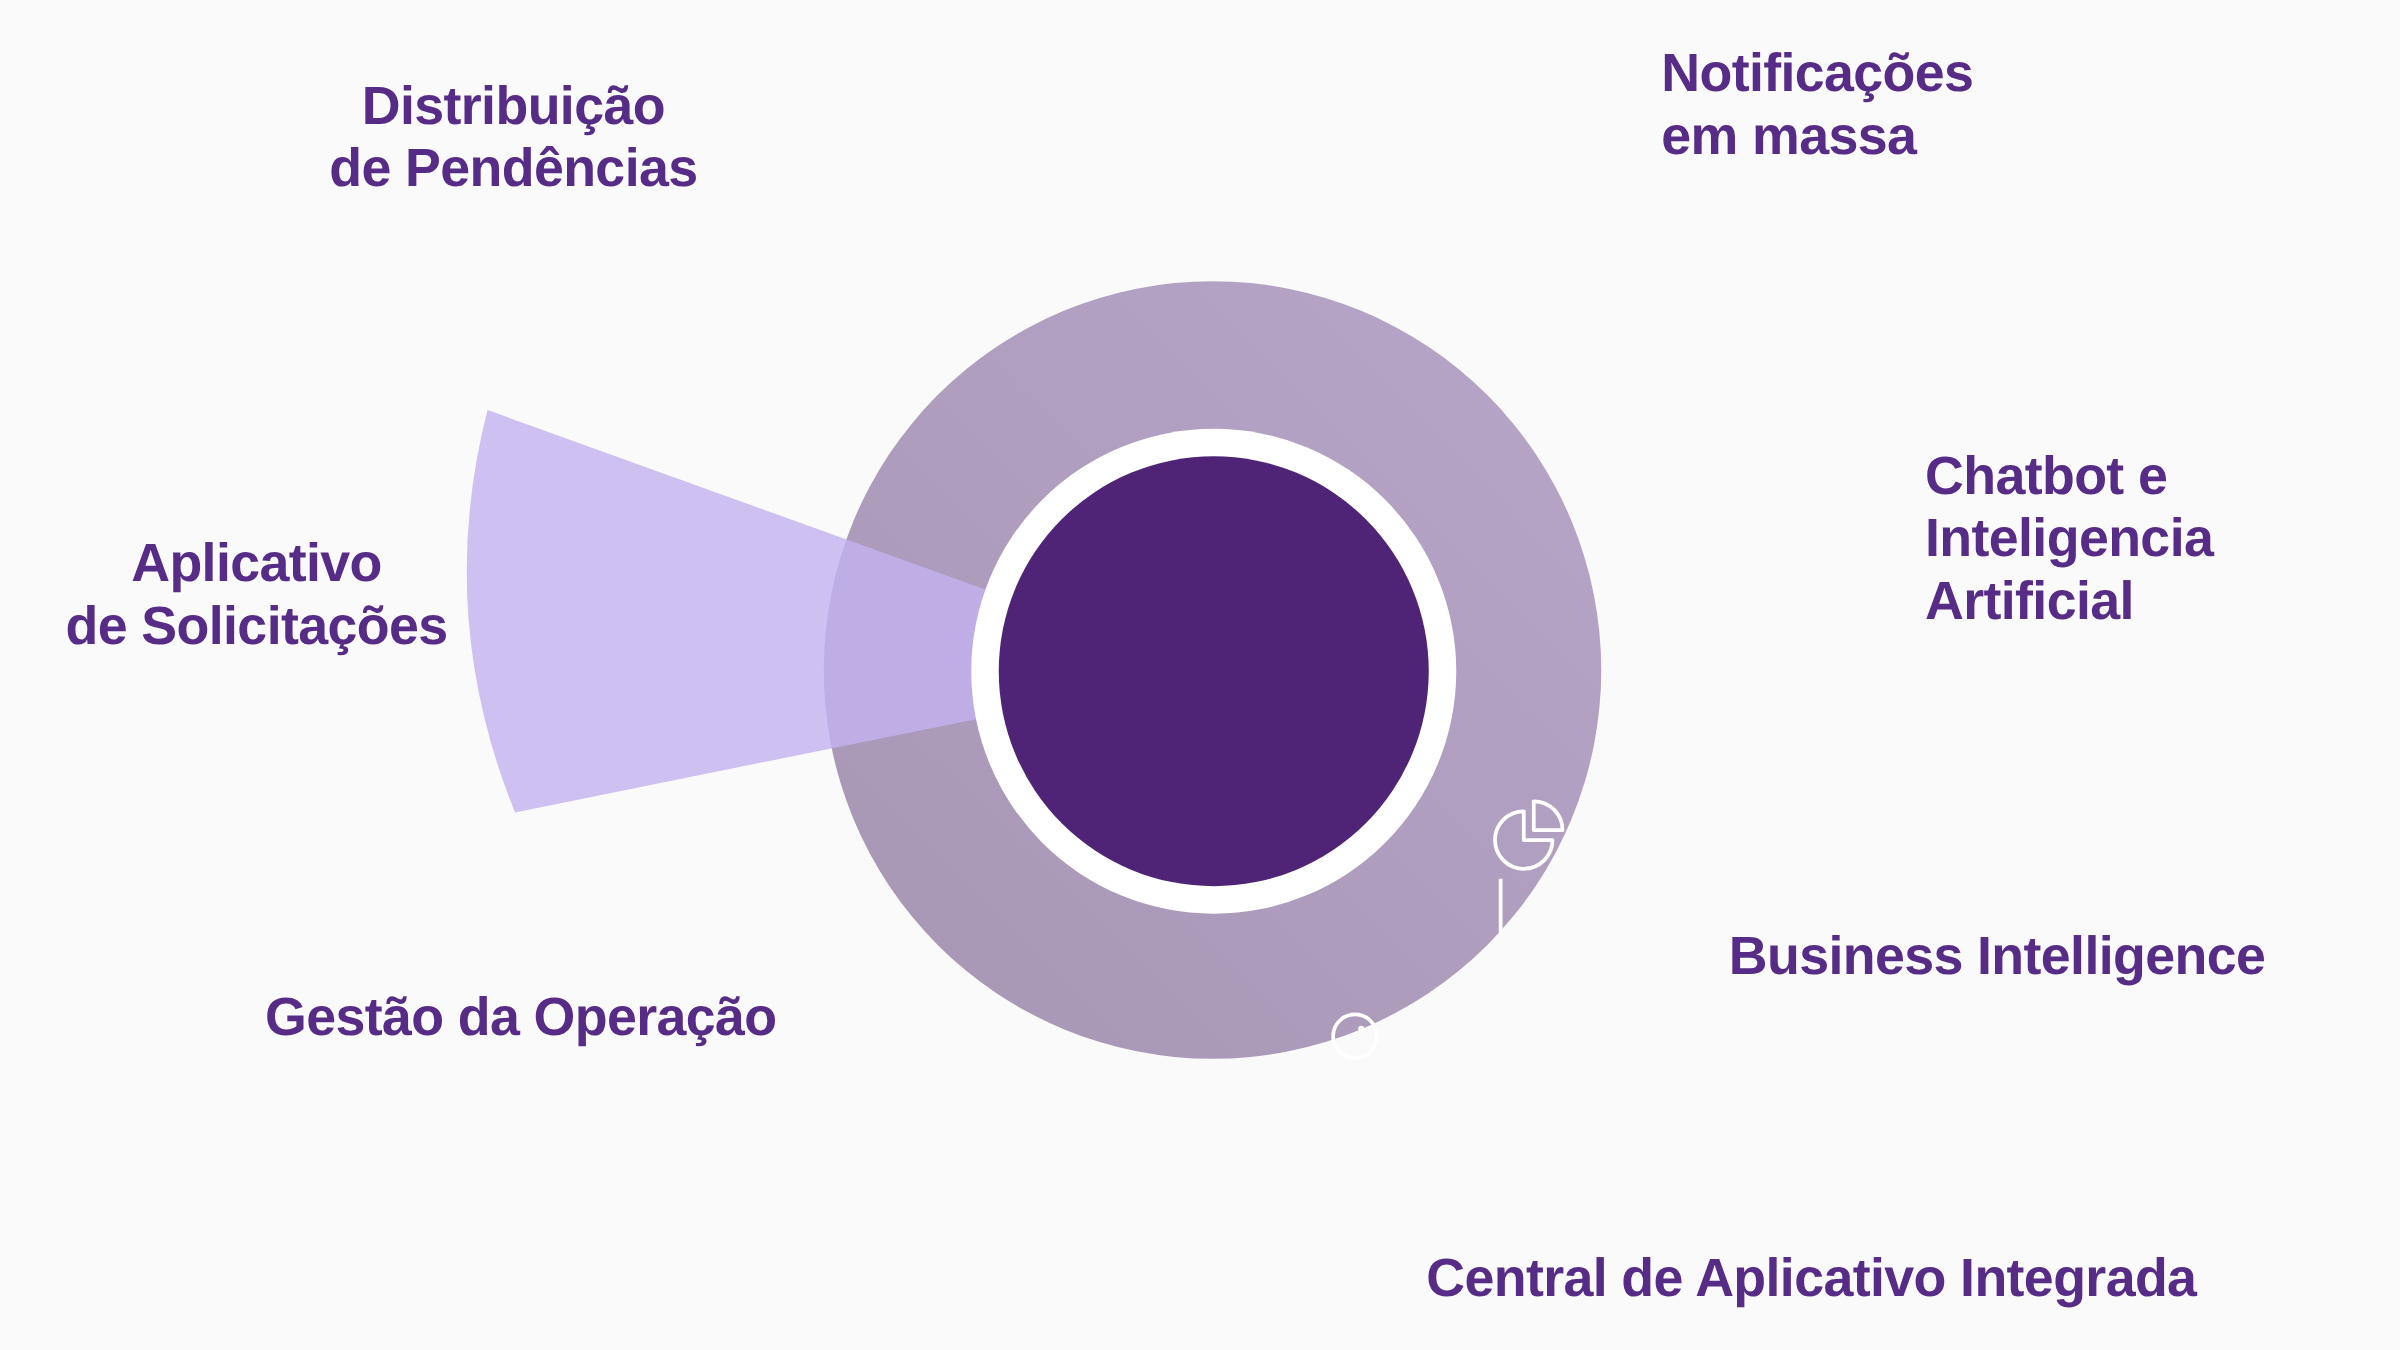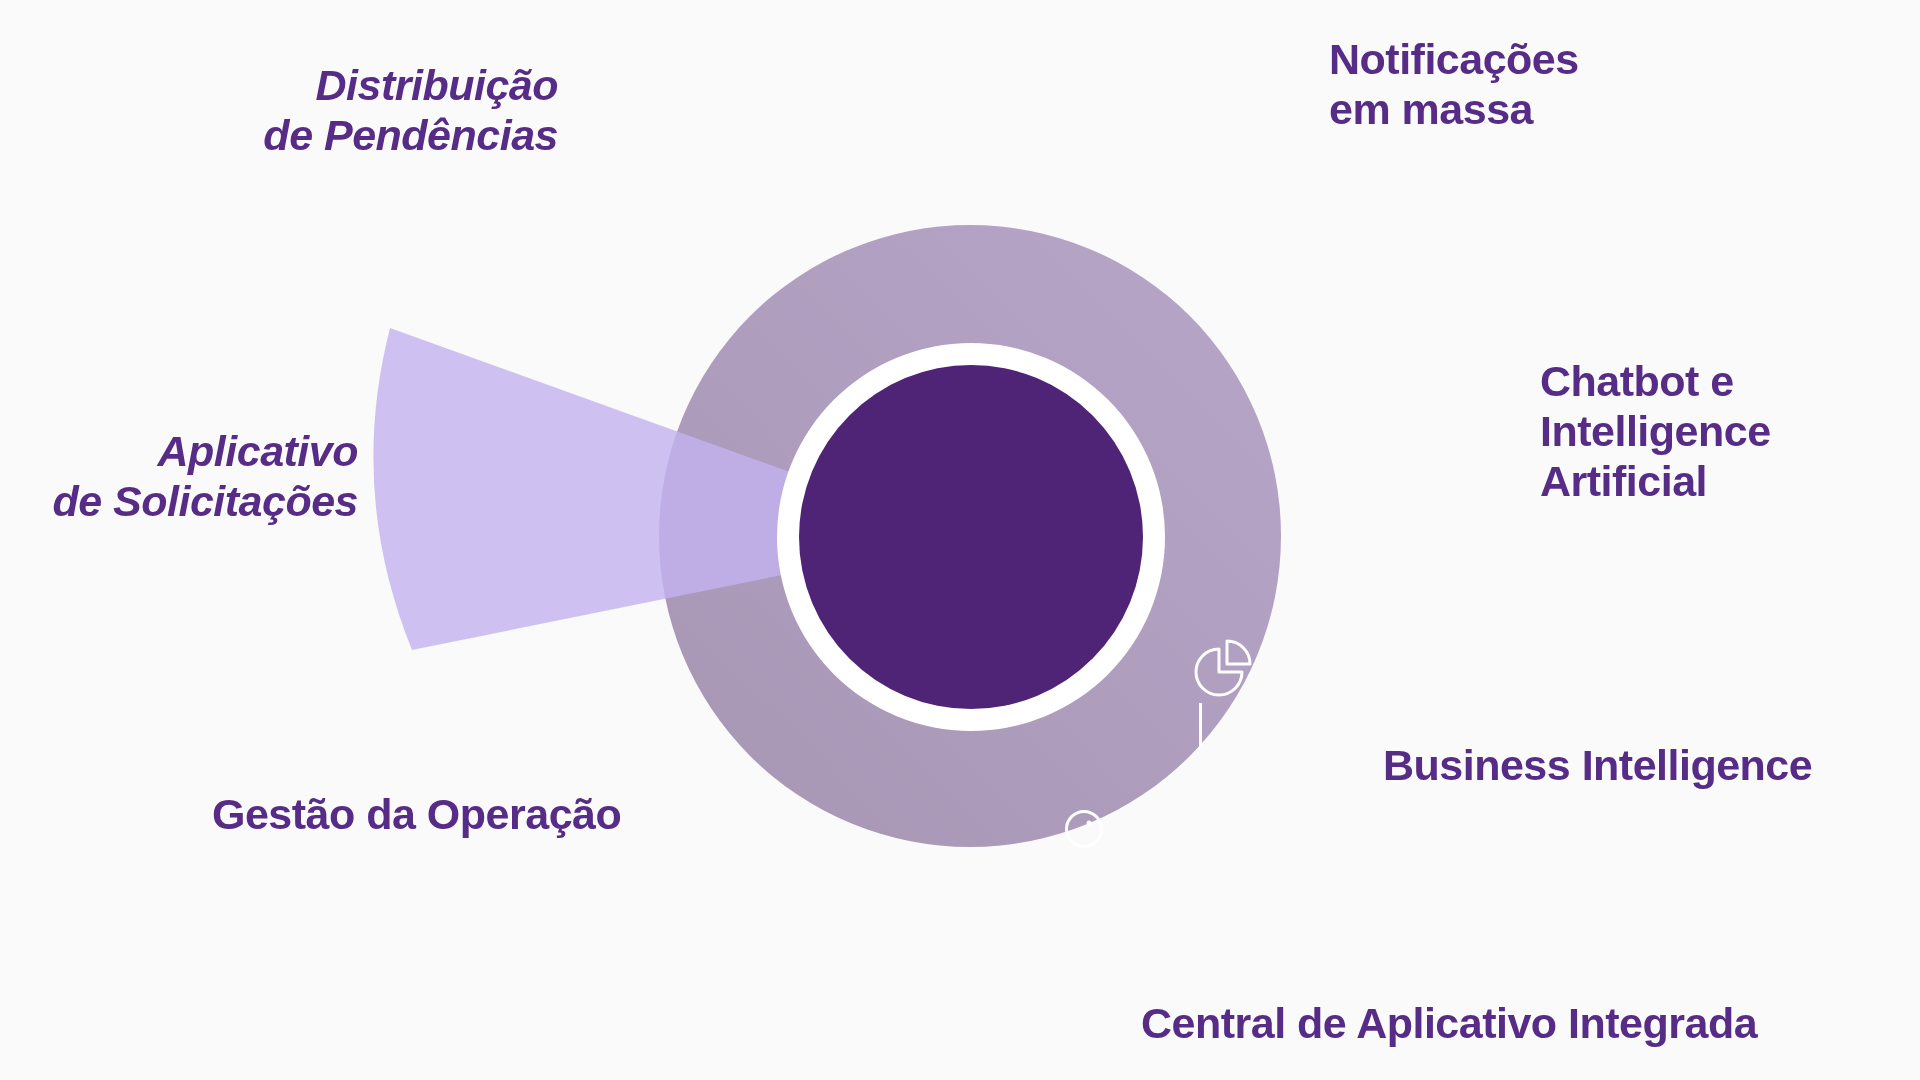--- a/index.html
+++ b/index.html
@@ -24,21 +24,21 @@
   }
   .label {
     position: absolute;
     font-weight: bold;
     font-size: 43px;
     line-height: 50px;
     letter-spacing: -0.5px;
     color: #562c87;
     white-space: nowrap;
   }
-  .label.align-right { text-align: right; font-style: italic; }
+  .label.align-right { text-align: center; }
   .label.align-left  { text-align: left; }
   .center-value {
     position: absolute;
     left: 971px;
     top: 541px;
     transform: translate(-50%, -54%);
     font-weight: bold;
     font-size: 97px;
     letter-spacing: 1px;
     color: #ffffff;
@@ -85,21 +85,21 @@
     <div>de Pendências</div>
   </div>
 
   <div class="label align-left" style="left:1329px; top:34px;">
     <div>Notificações</div>
     <div>em massa</div>
   </div>
 
   <div class="label align-left" style="left:1540px; top:344px;margin-top:12px;">
     <div>Chatbot e</div>
-    <div>Intelligence</div>
+    <div>Inteligencia</div>
     <div>Artificial</div>
   </div>
 
   <div class="label align-right" style="right:1562px; top:426px;">
     <div>Aplicativo</div>
     <div>de Solicitações</div>
   </div>
 
   <div class="label align-left" style="left:212px; top:789px;">
     <div>Gestão da Operação</div>

